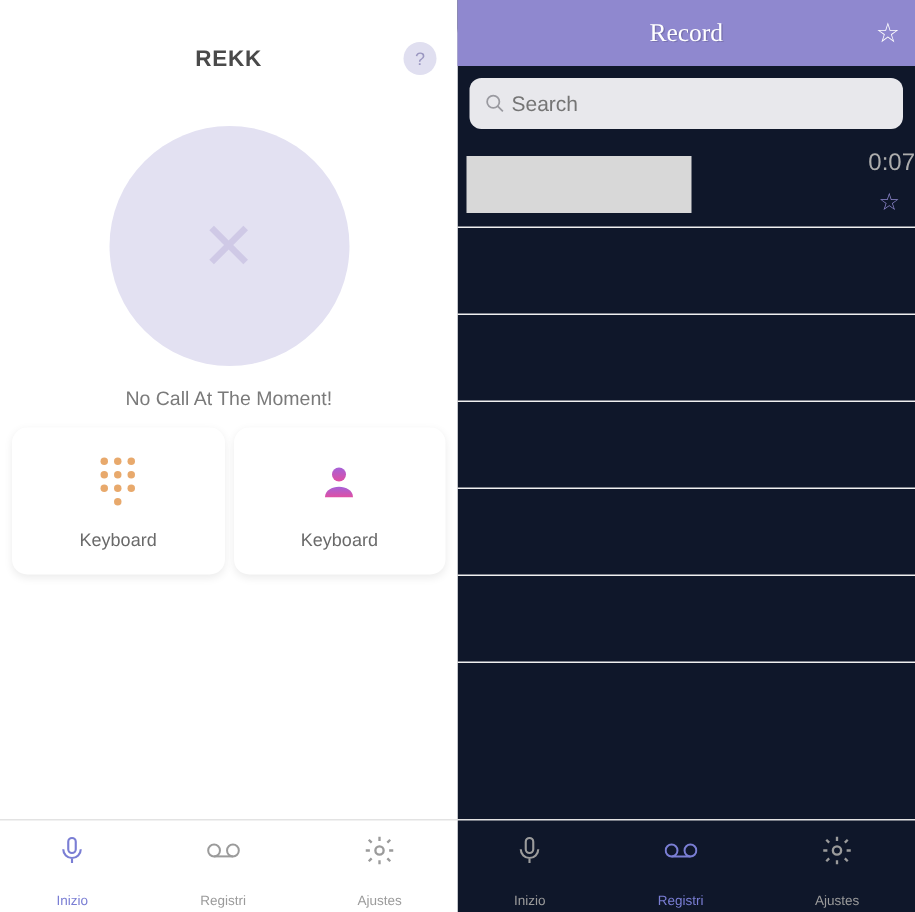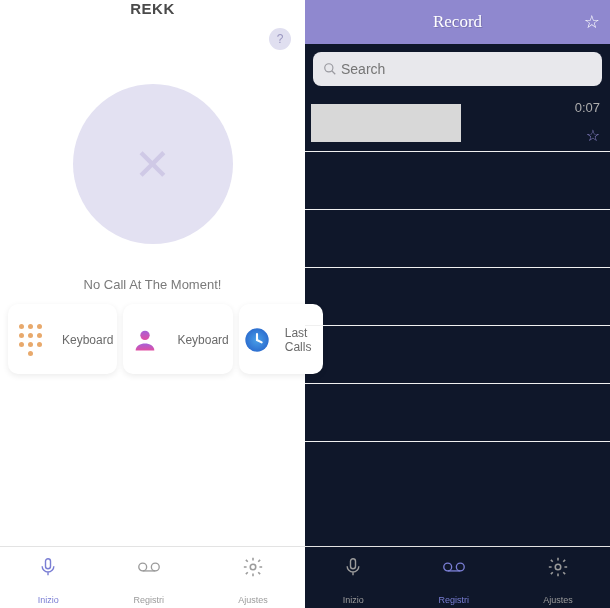--- a/index.html
+++ b/index.html
@@ -18,21 +18,21 @@
       background: #fff;
       display: flex;
       flex-direction: column;
       position: relative;
       border-top-left-radius: 22px;
       border-top-right-radius: 22px;
     }
     .header-left {
       height: 48px;
       display: flex;
-      align-items: flex-start;
+      align-items: flex-end;
       justify-content: center;
       position: relative;
     }
     .title-left {
       font-size: 15px;
       font-weight: 600;
       color: #4a4a4a;
       letter-spacing: 0.5px;
     }
     .help-btn {
@@ -61,21 +61,21 @@
     }
     .avatar-x {
       font-size: 44px;
       color: #cfc9e6;
       font-weight: 100;
     }
     .no-call-text {
       text-align: center;
       font-size: 13px;
       color: #7a7a7a;
-      margin-top: 23px;
+      margin-top: 4px;
     }
     .call-label {
       text-align: center;
       font-size: 28px;
       font-weight: 700;
       color: #3b3b3b;
       margin-top: 110px;
       font-family: Georgia, serif;
       text-shadow: 1px 1px 0 #ccc;
     }
@@ -85,21 +85,21 @@
       padding: 12px 8px 0 8px;
       gap: 6px;
     }
     .card {
       flex: 1;
       background: #fff;
       border-radius: 10px;
       box-shadow: 0 2px 6px rgba(0,0,0,0.08);
       padding: 18px 4px 16px 4px;
       display: flex;
-      flex-direction: row;
+      flex-direction: column;
       align-items: center;
       gap: 14px;
       justify-content: center;
     }
     .card-icon {
       width: 36px;
       height: 36px;
       display: flex;
       align-items: center;
       justify-content: center;
@@ -174,23 +174,23 @@
       align-items: center;
     }
     .thumb {
       width: 150px;
       height: 38px;
       background: #d8d8d8;
       margin-left: 6px;
     }
     .duration {
       position: absolute;
-      right: 10px;
+      right: 0;
       top: 6px;
-      font-size: 13px;
+      font-size: 16px;
       color: #adadad;
     }
     .star-row {
       position: absolute;
       right: 10px;
       bottom: 6px;
       font-size: 16px;
       color: #8f88cf;
     }
 
@@ -280,35 +280,20 @@
               <stop offset="0%" stop-color="#a661d8"></stop>
               <stop offset="100%" stop-color="#e04fa3"></stop>
             </linearGradient>
           </defs>
           <circle cx="12" cy="8" r="4" fill="url(#pg)"></circle>
           <path d="M4 21c0-4 4-6 8-6s8 2 8 6" fill="url(#pg)"></path>
         </svg>
       </div>
       <div class="card-label">Keyboard</div>
     </div>
-    <div class="card">
-      <div class="card-icon">
-        <svg width="28" height="28" viewBox="0 0 24 24">
-          <defs>
-            <radialGradient id="cg">
-              <stop offset="0%" stop-color="#4aa0e8"></stop>
-              <stop offset="100%" stop-color="#2d6fd0"></stop>
-            </radialGradient>
-          </defs>
-          <circle cx="12" cy="12" r="10" fill="url(#cg)"></circle>
-          <path d="M12 7v5l4 2" stroke="#fff" stroke-width="1.8" fill="none" stroke-linecap="round"></path>
-        </svg>
-      </div>
-      <div class="card-label">Last Calls</div>
-    </div>
   </div>
 
   <div style="flex:1"></div>
 
   <div class="bottom-nav">
     <div class="nav-item active">
       <div class="nav-icon">
         <svg width="20" height="22" viewBox="0 0 24 24" fill="none" stroke="#7a7ed4" stroke-width="1.7">
           <rect x="9" y="2" width="6" height="12" rx="3"></rect>
           <path d="M5 11a7 7 0 0014 0M12 18v4"></path>

